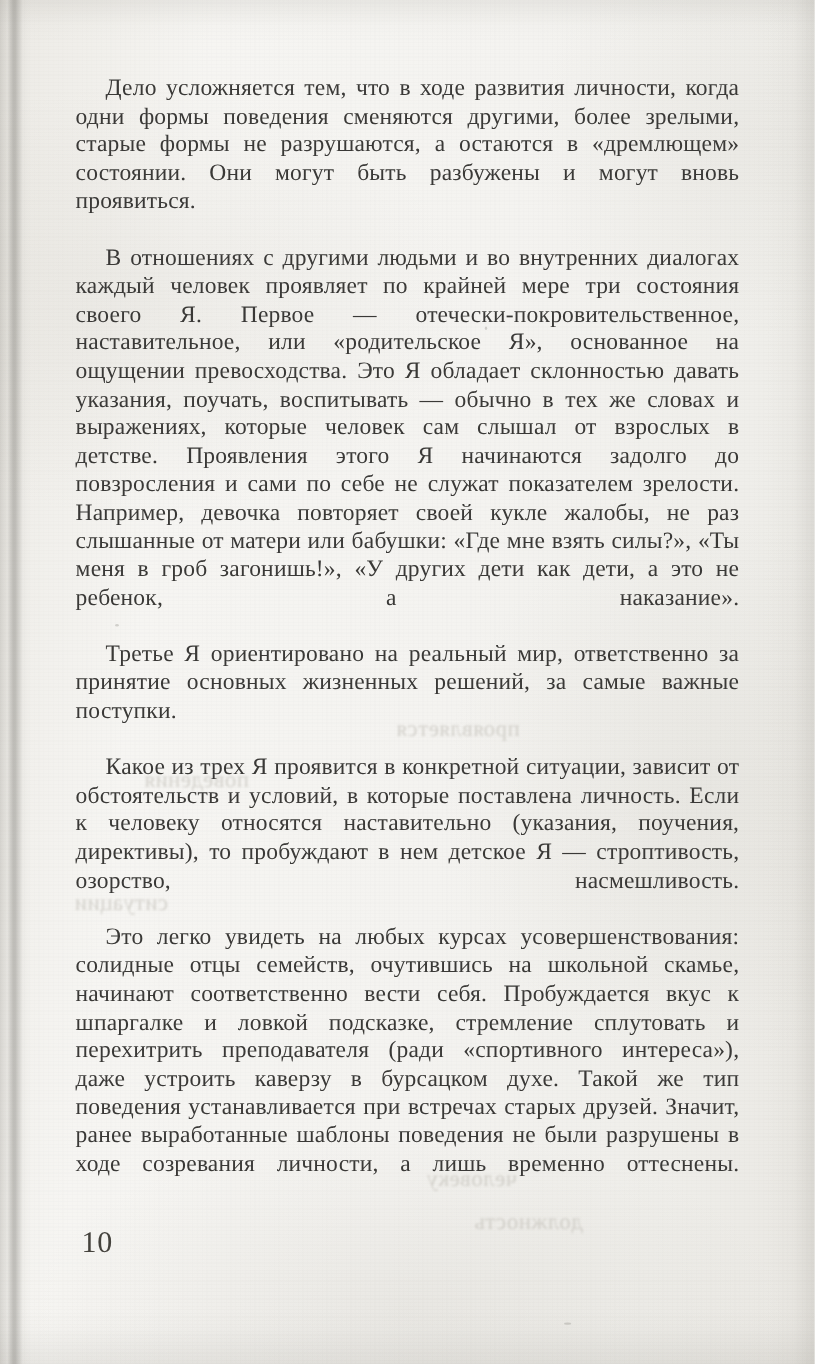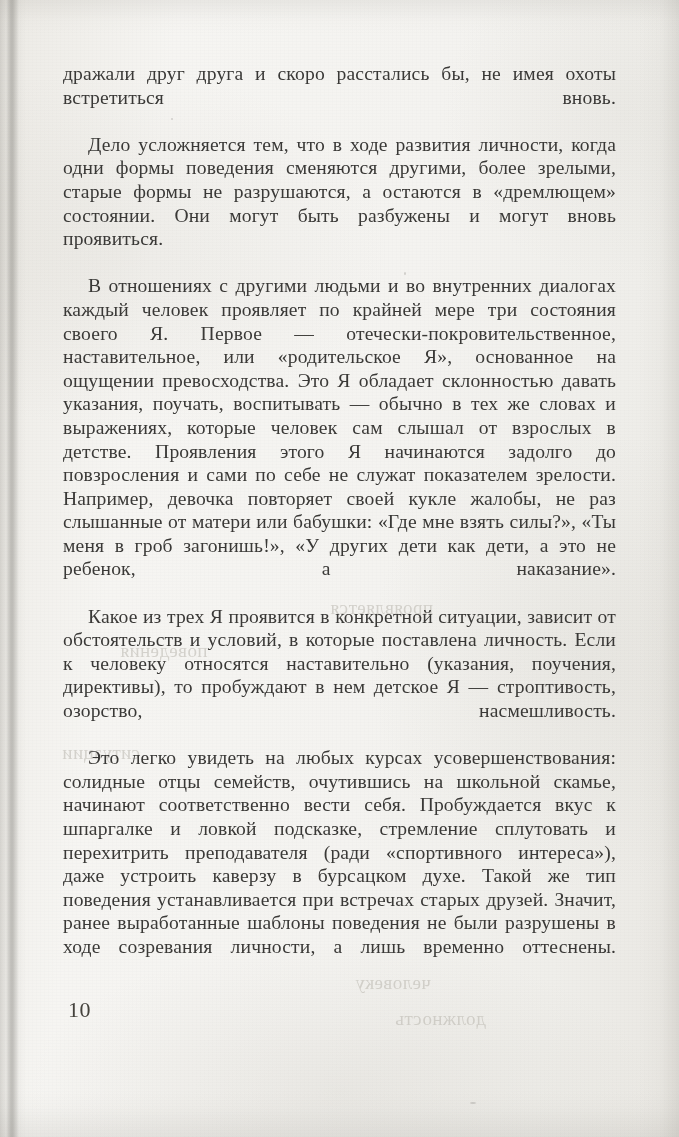--- a/index.html
+++ b/index.html
@@ -131,22 +131,22 @@
   
   .textblock p::after {
     content: "";
     display: inline-block;
     width: 100%;
   }
 
   .pagenum {
     position: absolute;
     left: 68px;
-    top: 998px;
-    font-size: 22px;
+    top: 1024px;
+    font-size: 25px;
     line-height: 23px;
     color: #46443f;
     letter-spacing: 0.5px;
   }
 
   
   .ink {
     filter: blur(0.18px) contrast(1.04);
   }
 
@@ -164,23 +164,23 @@
 
   <div class="grain"></div>
 
   <div class="showthrough st1">проявляется</div>
   <div class="showthrough st2">поведения</div>
   <div class="showthrough st3">человеку</div>
   <div class="showthrough st4">должность</div>
   <div class="showthrough st5">ситуации</div>
 
   <div class="textblock ink">
-    <p>дражали друг друга и скоро расстались бы, не имея охоты встретиться вновь.</p>
     <p class="indent">Дело усложняется тем, что в ходе развития личности, когда одни формы поведения сменяются другими, более зрелыми, старые формы не разрушаются, а остаются в «дремлющем» состоянии. Они могут быть разбужены и могут вновь проявиться.</p>
     <p class="indent">В отношениях с другими людьми и во внутренних диалогах каждый человек проявляет по крайней мере три состояния своего Я. Первое — отечески-покровительственное, наставительное, или «родительское Я», основанное на ощущении превосходства. Это Я обладает склонностью давать указания, поучать, воспитывать — обычно в тех же словах и выражениях, которые человек сам слышал от взрослых в детстве. Проявления этого Я начинаются задолго до повзросления и сами по себе не служат показателем зрелости. Например, девочка повторяет своей кукле жалобы, не раз слышанные от матери или бабушки: «Где мне взять силы?», «Ты меня в гроб загонишь!», «У других дети как дети, а это не ребенок, а наказание».</p>
+    <p class="indent">Третье Я ориентировано на реальный мир, ответственно за принятие основных жизненных решений, за самые важные поступки.</p>
     <p class="indent">Какое из трех Я проявится в конкретной ситуации, зависит от обстоятельств и условий, в которые поставлена личность. Если к человеку относятся наставительно (указания, поучения, директивы), то пробуждают в нем детское Я — строптивость, озорство, насмешливость.</p>
     <p class="indent">Это легко увидеть на любых курсах усовершенствования: солидные отцы семейств, очутившись на школьной скамье, начинают соответственно вести себя. Пробуждается вкус к шпаргалке и ловкой подсказке, стремление сплутовать и перехитрить преподавателя (ради «спортивного интереса»), даже устроить каверзу в бурсацком духе. Такой же тип поведения устанавливается при встречах старых друзей. Значит, ранее выработанные шаблоны поведения не были разрушены в ходе созревания личности, а лишь временно оттеснены.</p>
 
   </div>
 
   <div class="pagenum ink">10</div>
 
   <div class="speck" style="left:171px; top:118px; width:2px; height:2px;"></div>
   <div class="speck" style="left:404px; top:272px; width:2px; height:3px;"></div>
   <div class="speck" style="left:96px;  top:520px; width:3px; height:2px;"></div>

